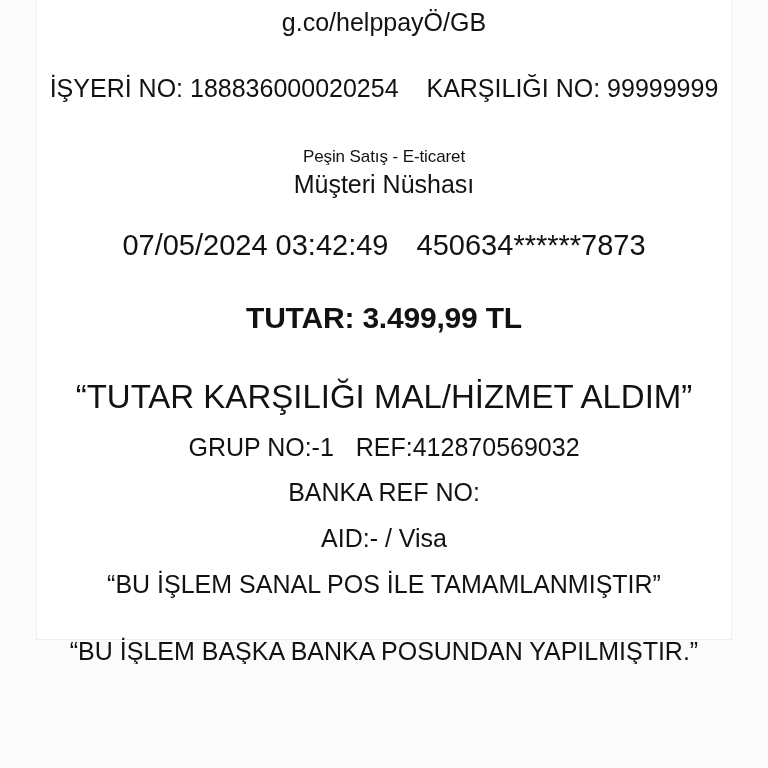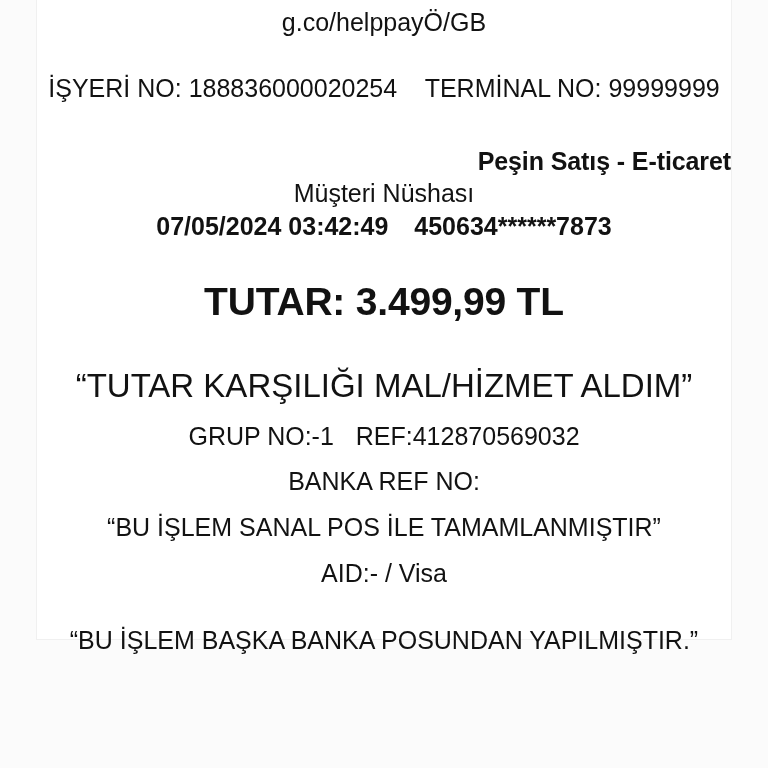--- a/index.html
+++ b/index.html
@@ -48,41 +48,39 @@
   }
   .ln-merchant {
     font-size: 25px;
     margin-top: 37px;
   }
   .ln-merchant .gap {
     display: inline-block;
     width: 14px;
   }
   .ln-saletype {
-    font-size: 25px;
-    font-weight: bold;
+    font-size: 17px;
+    font-weight: normal;
     margin-top: 44px;
     letter-spacing: -0.1px;
-    text-align: right;
   }
   .ln-copy {
     font-size: 25px;
     margin-top: 4px;
   }
   .ln-datecard {
-    font-size: 25px;
-    margin-top: 4px;
-    font-weight: bold;
+    font-size: 29px;
+    margin-top: 30px;
   }
   .ln-datecard .gap {
     display: inline-block;
     width: 12px;
   }
   .ln-amount {
-    font-size: 39px;
+    font-size: 30px;
     font-weight: bold;
     margin-top: 39px;
     letter-spacing: -0.2px;
   }
   .ln-declaration {
     font-size: 33px;
     margin-top: 42px;
   }
   .ln-seq {
     font-size: 25px;
@@ -120,21 +118,21 @@
 <div id="page">
 
   <div id="receipt-card">
 
     <div class="line ln-url">g.co/helppayÖ/GB</div>
 
     <div class="line ln-merchant">
       <span>İŞYERİ NO:</span>
       <span>188836000020254</span>
       <span class="gap"></span>
-      <span>TERMİNAL NO:</span>
+      <span>KARŞILIĞI NO:</span>
       <span>99999999</span>
     </div>
 
     <div class="line ln-saletype">Peşin Satış - E-ticaret</div>
 
     <div class="line ln-copy">Müşteri Nüshası</div>
 
     <div class="line ln-datecard">
       <span>07/05/2024</span>
       <span>03:42:49</span>
@@ -150,21 +148,21 @@
     <div class="line ln-group">
       <span>GRUP NO:</span><span>-1</span>
       <span class="gap"></span>
       <span>REF:</span><span>412870569032</span>
     </div>
 
     <div class="line ln-bankref">
       <span>BANKA REF NO:</span><span></span>
     </div>
 
+    <div class="line ln-aid">AID:- / Visa</div>
+
     <div class="line ln-virtualpos">“BU İŞLEM SANAL POS İLE TAMAMLANMIŞTIR”</div>
-
-    <div class="line ln-aid">AID:- / Visa</div>
 
     <div class="line ln-otherbank">“BU İŞLEM BAŞKA BANKA POSUNDAN YAPILMIŞTIR.”</div>
 
   </div>
 
 </div>
 
 </body></html>

